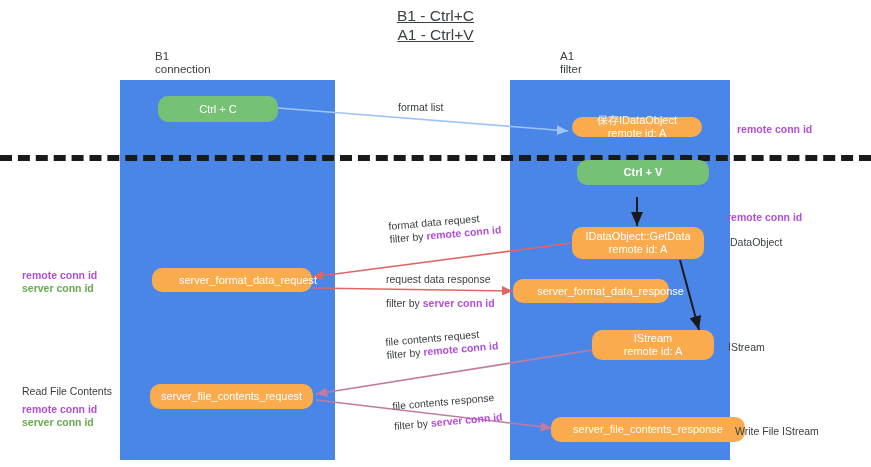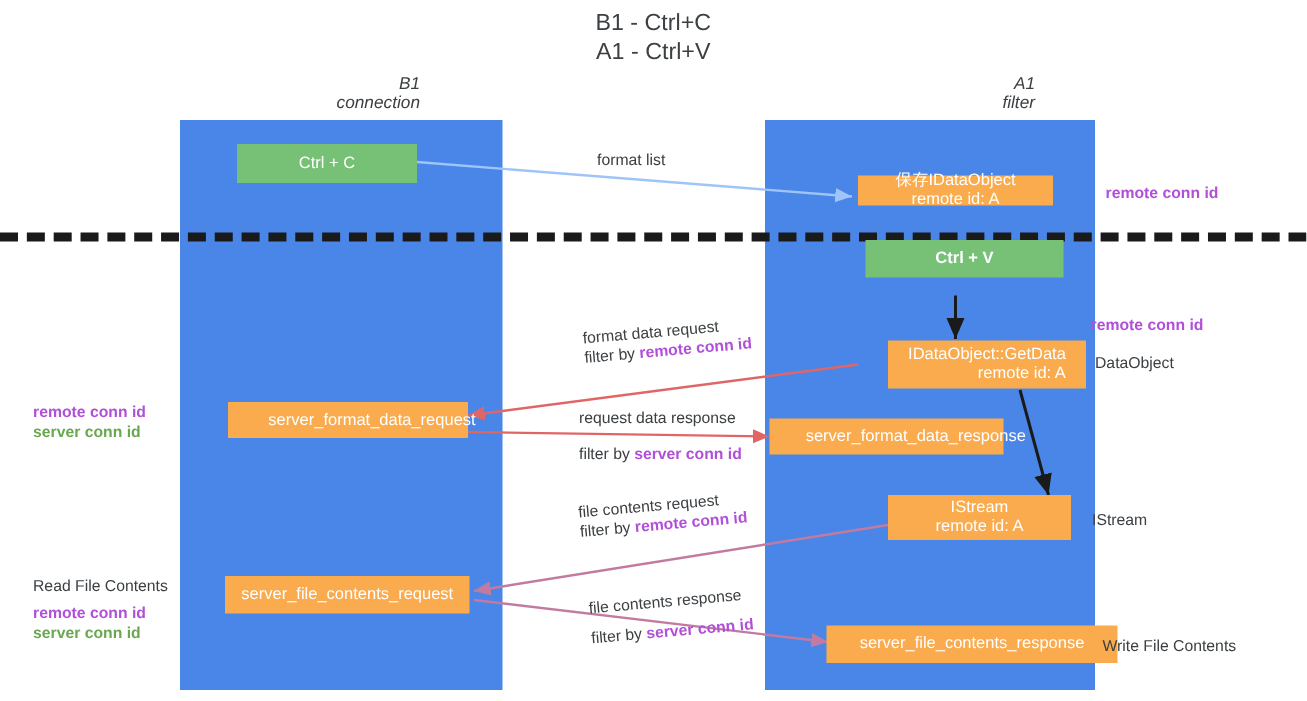--- a/index.html
+++ b/index.html
@@ -13,36 +13,37 @@
   }
   #stage{position:absolute;left:0;top:0;width:871px;height:467px;}
 
   .abs{position:absolute;}
 
   
   .title{
     width:871px;text-align:center;top:6px;left:0;
     font-size:15.5px;line-height:19px;color:#3c4043;
     white-space:pre-line;
+    text-decoration:underline;
   }
 
   
   .colhead{
-    text-align:right;font-size:11.5px;line-height:13px;
-    color:#3c4043;white-space:pre-line;font-style:italic;
+    text-align:left;font-size:11.5px;line-height:13px;
+    color:#3c4043;white-space:pre-line;
   }
 
   
   .lane{background:#4a86e8;}
 
   
   .box{
     display:flex;align-items:center;justify-content:center;
     text-align:center;color:#ffffff;font-size:11px;line-height:13px;
-    white-space:pre-line;box-sizing:border-box;
+    white-space:pre-line;box-sizing:border-box;border-radius:10px;
   }
   .box.green{background:#77c176;}
   .box.orange{background:#f9ab4e;}
 
   
   .lbl{font-size:10.5px;line-height:13px;color:#3c4043;white-space:pre-line;}
   .purple{color:#b14fd8;font-weight:bold;}
   .green-t{color:#6aa84f;font-weight:bold;}
   .legend{font-size:10.5px;line-height:13px;font-weight:bold;white-space:pre-line;}
 
@@ -104,21 +105,21 @@
 
   <div class="abs divider"></div>
 
   <div class="abs box green" style="left:158px;top:96px;width:120px;height:26px;">Ctrl + C</div>
 
   <div class="abs box orange" style="left:572px;top:117px;width:130px;height:20px;">保存IDataObject
 remote id: A</div>
 
   <div class="abs box green" style="left:577px;top:160px;width:132px;height:25px;font-weight:bold;">Ctrl + V</div>
 
-  <div class="abs box orange" style="left:592px;top:227px;width:132px;height:32px;text-align:right;">IDataObject::GetData
+  <div class="abs box orange" style="left:572px;top:227px;width:132px;height:32px;">IDataObject::GetData
 remote id: A</div>
 
   <div class="abs box orange" style="left:152px;top:268px;width:160px;height:24px;padding-left:32px;">server_format_data_request</div>
 
   <div class="abs box orange" style="left:513px;top:279px;width:156px;height:24px;padding-left:39px;">server_format_data_response</div>
 
   <div class="abs box orange" style="left:592px;top:330px;width:122px;height:30px;">IStream
 remote id: A</div>
 
   <div class="abs box orange" style="left:150px;top:384px;width:163px;height:25px;">server_file_contents_request</div>
@@ -148,21 +149,21 @@
   </div>
 
   <div class="abs legend purple" style="left:737px;top:123px;">remote conn id</div>
 
   <div class="abs legend purple" style="left:727px;top:211px;">remote conn id</div>
 
   <div class="abs lbl" style="left:730px;top:236px;">DataObject</div>
 
   <div class="abs lbl" style="left:728px;top:341px;">IStream</div>
 
-  <div class="abs lbl" style="left:735px;top:425px;">Write File Contents</div>
+  <div class="abs lbl" style="left:735px;top:425px;">Write File IStream</div>
 
   <div class="abs" style="left:22px;top:269px;">
     <div class="legend purple">remote conn id</div>
     <div class="legend green-t">server conn id</div>
   </div>
 
   <div class="abs lbl" style="left:22px;top:385px;">Read File Contents</div>
 
   <div class="abs" style="left:22px;top:403px;">
     <div class="legend purple">remote conn id</div>

